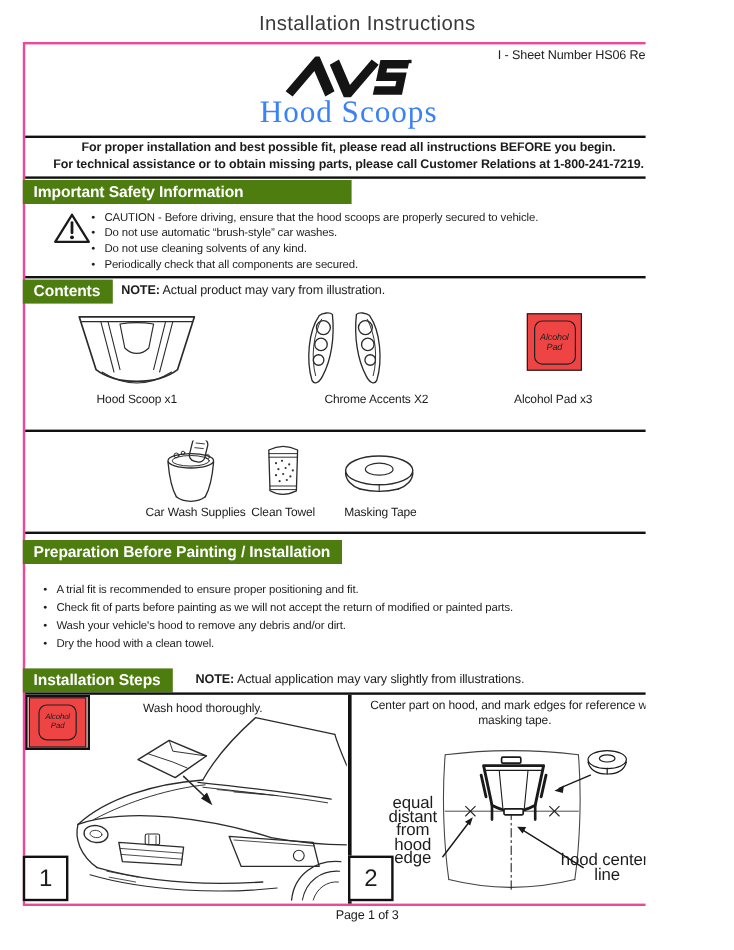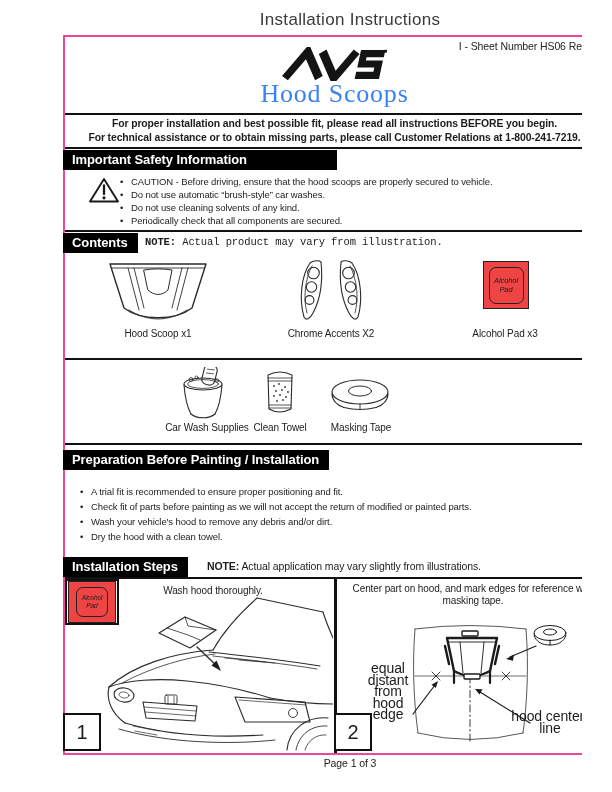--- a/index.html
+++ b/index.html
@@ -1,27 +1,27 @@
 <!DOCTYPE html>
 <html><head>
 <meta charset="utf-8">
 <style>
   html,body{margin:0;padding:0;background:#ffffff;}
   .page{position:relative;width:538px;height:792px;background:#fff;overflow:hidden;
-        font-family:"Liberation Sans",sans-serif;color:#1c1c1c;letter-spacing:-0.1px;margin-left:44px;}
+        font-family:"Liberation Sans",sans-serif;color:#1c1c1c;letter-spacing:-0.1px;}
   .abs{position:absolute;}
   .doc-title{top:10px;left:0;width:612px;text-align:center;font-size:17px;color:#3a3a3a;letter-spacing:0.3px;}
   .box{left:19px;top:35px;width:539px;height:716px;border:2px solid #ec4899;}
   .sheetnum{top:3px;right:8px;font-size:10.5px;color:#222;}
   .logo{top:10px;left:50%;transform:translateX(-50%);}
   .product{top:42px;left:0;width:100%;text-align:center;font-family:"Liberation Serif",serif;
            font-size:26px;letter-spacing:0.8px;color:#3b82f6;}
   .hline{left:0;width:100%;border-top:2px solid #111;height:0;}
   .intro{top:80px;left:0;width:100%;text-align:center;font-weight:bold;font-size:10.4px;line-height:14px;}
-  .bar{background:#000000;color:#fff;font-weight:bold;font-size:13px;line-height:20px;height:20px;
+  .bar{background:#4d7c0f;color:#fff;font-weight:bold;font-size:13px;line-height:20px;height:20px;
        padding:0 10px 0 9px;white-space:nowrap;}
   .note{font-size:10.5px;}
   .note b{font-weight:bold;}
   .blist{font-size:9.5px;}
   .blist .bi{position:relative;padding-left:11px;}
   .blist .bi::before{content:"•";position:absolute;left:0;top:0;}
   .safety-list{left:55px;top:138px;width:470px;line-height:13px;}
   .prep-list{left:15px;top:447px;width:508px;line-height:15px;}
   .caption{font-size:10px;text-align:center;}
   .pad{border:1.5px solid #222;background:#ef4444;display:flex;align-items:center;justify-content:center;}
@@ -81,21 +81,21 @@
     </div>
     <div class="abs blist safety-list">
       <div class="bi">CAUTION - Before driving, ensure that the hood scoops are properly secured to vehicle.</div>
       <div class="bi">Do not use automatic “brush-style” car washes.</div>
       <div class="bi">Do not use cleaning solvents of any kind.</div>
       <div class="bi">Periodically check that all components are secured.</div>
     </div>
     <div class="abs hline" style="top:193px;"></div>
 
     <div class="abs bar" style="left:-2px;top:196px;">Contents</div>
-    <div class="abs note" style="left:80px;top:199px;font-family:Liberation Mono, monospace;">
+    <div class="abs note" style="left:80px;top:199px;">
       <b>NOTE:</b>
       <span>Actual product may vary from illustration.</span>
     </div>
 
     <div class="abs" style="left:38px;top:222px;">
       <svg width="110" height="68" viewBox="0 0 110 68">
         <g fill="none" stroke="#2b2b2b" stroke-width="1.4" stroke-linejoin="round" stroke-linecap="round">
           <path d="M7 5 L103 5 L89 49 C72 62 38 62 21 49 Z"></path>
           <path d="M9 9 L101 9" stroke-width="0.9"></path>
           <path d="M25 9 L36 51 M31 9 L41 49" stroke-width="0.9"></path>
@@ -120,21 +120,21 @@
           <g transform="translate(68,1) scale(-1,1)">
             <path d="M6 58 C1 41 3 17 12 4 C15 1.5 21 1 23 3 C25 22 22 41 15 54 C12 60 8 62 6 58 Z"></path>
             <path d="M9 54 C5 39 7 20 14 7" stroke-width="0.8"></path>
             <circle cx="15.5" cy="14" r="5.8"></circle>
               <circle cx="13.5" cy="28" r="5.2"></circle>
               <circle cx="11.5" cy="41" r="4.4"></circle>
           </g>
         </g>
       </svg>
     </div>
-    <div class="abs caption" style="left:196px;top:291px;width:140px;">Chrome Accents X2</div>
+    <div class="abs caption" style="left:196px;top:291px;width:140px;text-align:right;">Chrome Accents X2</div>
 
     <div class="abs pad pad-lg" style="left:418px;top:224px;">
       <div class="pad-inner">Alcohol
 Pad</div>
     </div>
     <div class="abs caption" style="left:380px;top:291px;width:120px;">Alcohol Pad x3</div>
 
     <div class="abs hline" style="top:321px;"></div>
 
     <div class="abs" style="left:112px;top:330px;">

